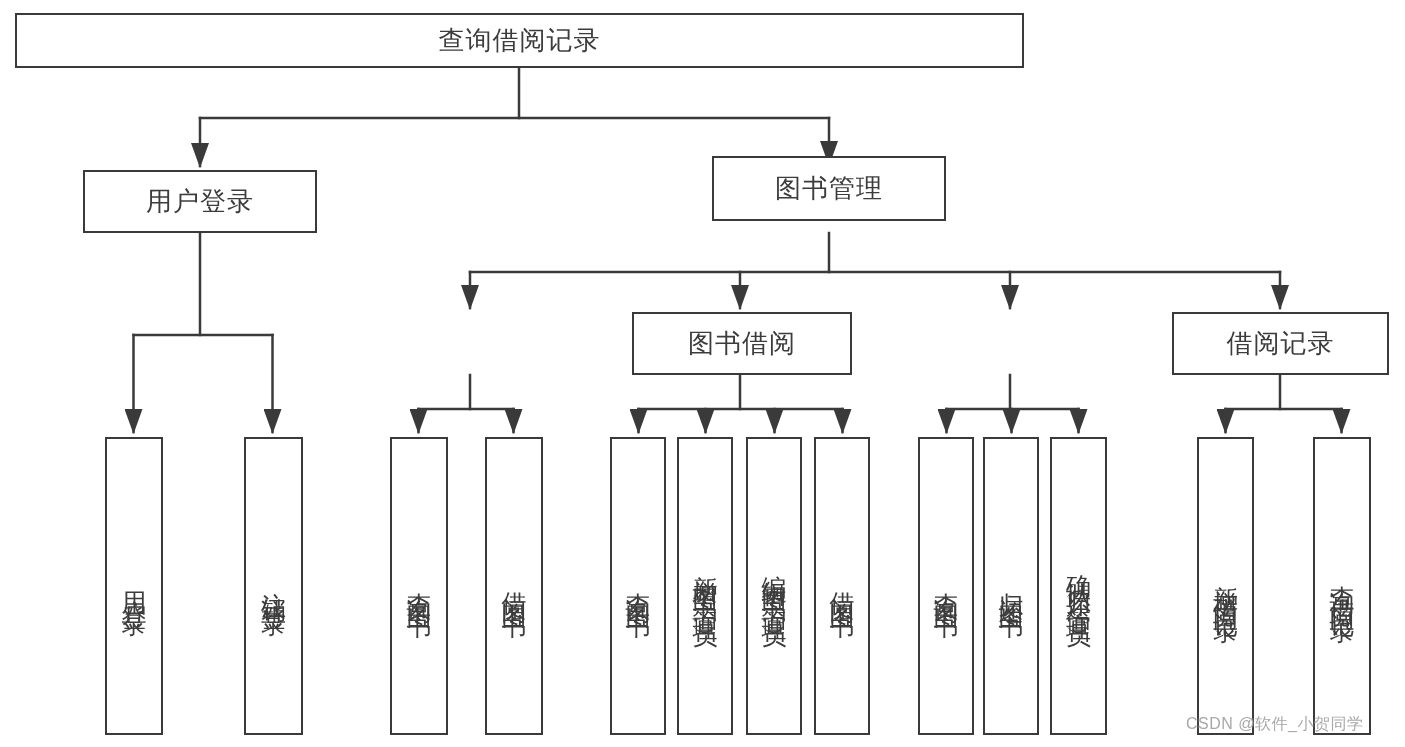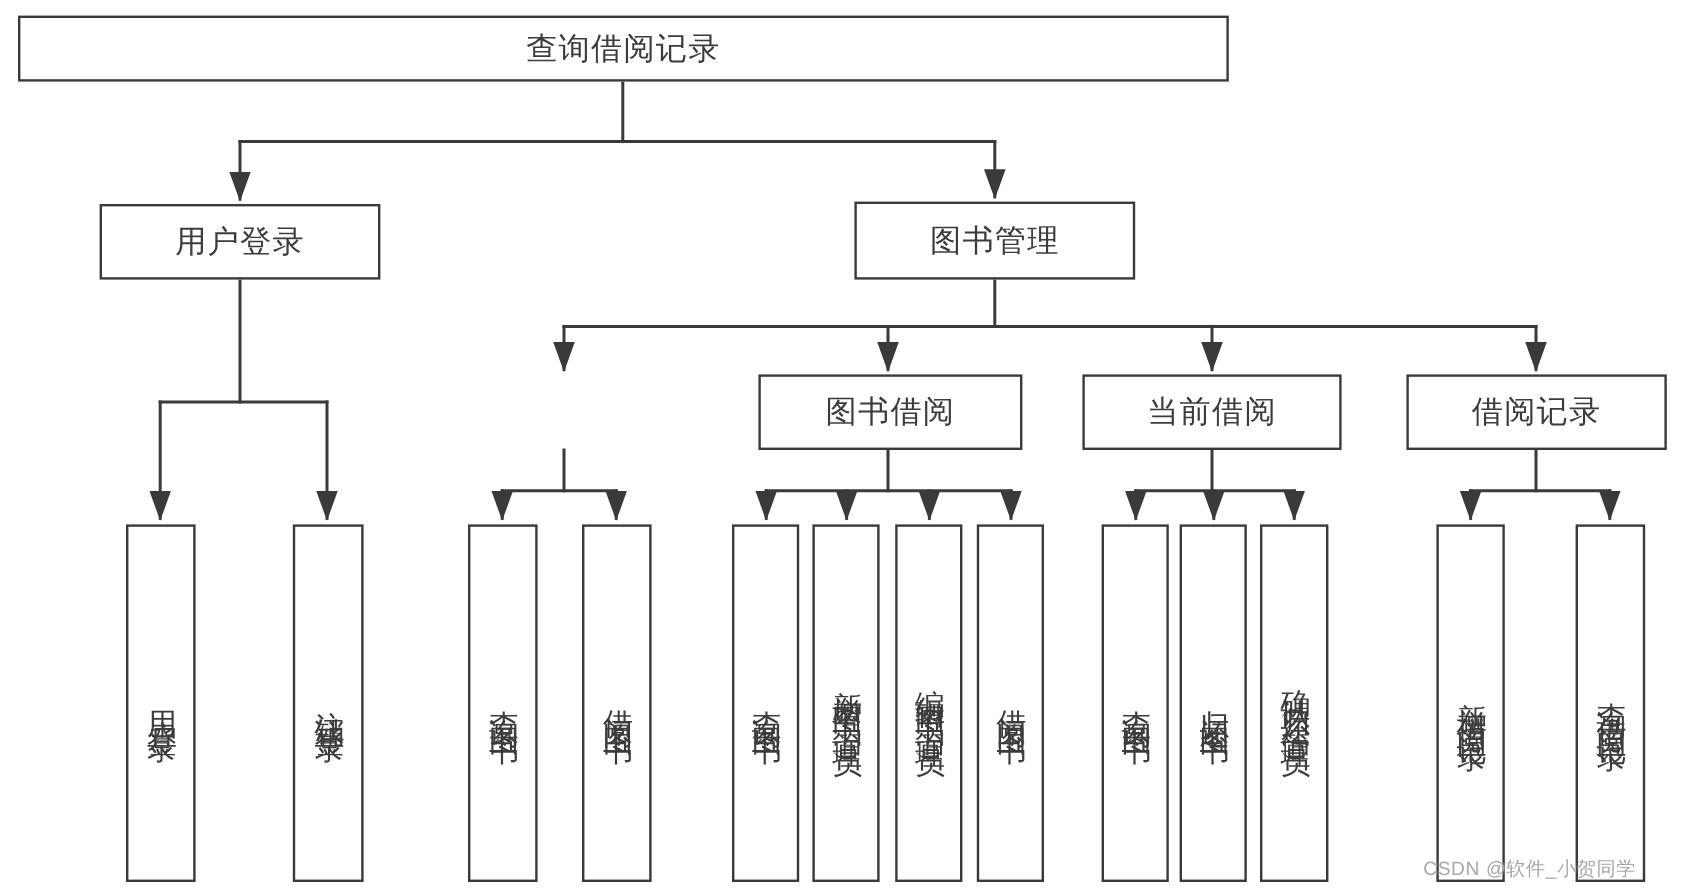--- a/index.html
+++ b/index.html
@@ -78,24 +78,23 @@
       <line x1="1280" y1="375" x2="1280" y2="409"></line>
       <line x1="1225.5" y1="409" x2="1341.5" y2="409"></line>
       <line x1="1225.5" y1="409" x2="1225.5" y2="432" marker-end="url(#ah)"></line>
       <line x1="1341.5" y1="409" x2="1341.5" y2="432" marker-end="url(#ah)"></line>
     </g>
   </svg>
 
   <div class="node hbox root" style="left:15px;top:13px;width:1009px;height:55px;">查询借阅记录</div>
 
   <div class="node hbox" style="left:83px;top:170px;width:234px;height:63px;">用户登录</div>
-  <div class="node hbox" style="left:712px;top:168px;width:234px;height:65px;">图书管理</div>
+  <div class="node hbox" style="left:712px;top:156px;width:234px;height:65px;">图书管理</div>
 
   <div class="node hbox" style="left:632px;top:312px;width:220px;height:63px;">图书借阅</div>
-  <div class="node hbox" style="left:902px;top:312px;width:216px;height:63px;">当前借阅</div>
   <div class="node hbox" style="left:1172px;top:312px;width:217px;height:63px;">借阅记录</div>
 
   <div class="node vbox" style="left:105px;top:437px;width:58px;height:298px;">
     <span>用户登录</span>
   </div>
   <div class="node vbox" style="left:244px;top:437px;width:59px;height:298px;">
     <span>注销登录</span>
   </div>
 
   <div class="node vbox" style="left:390px;top:437px;width:58px;height:298px;">

